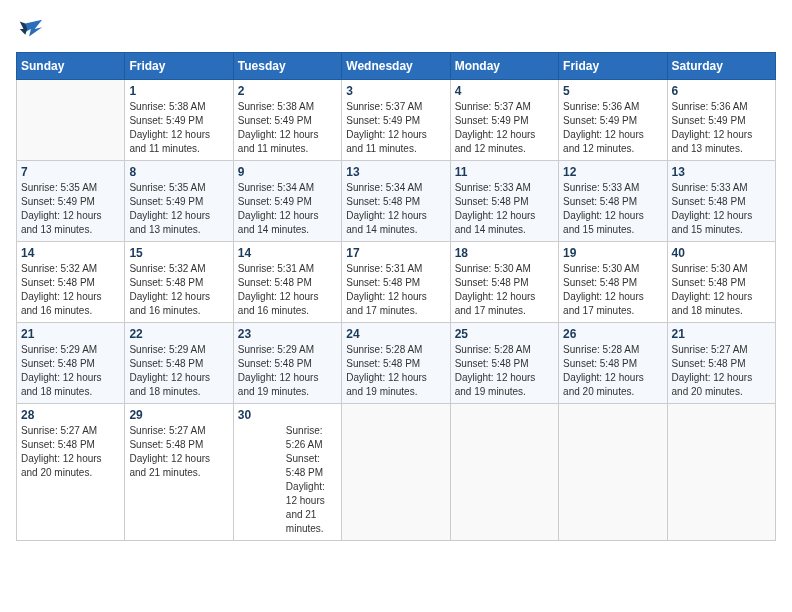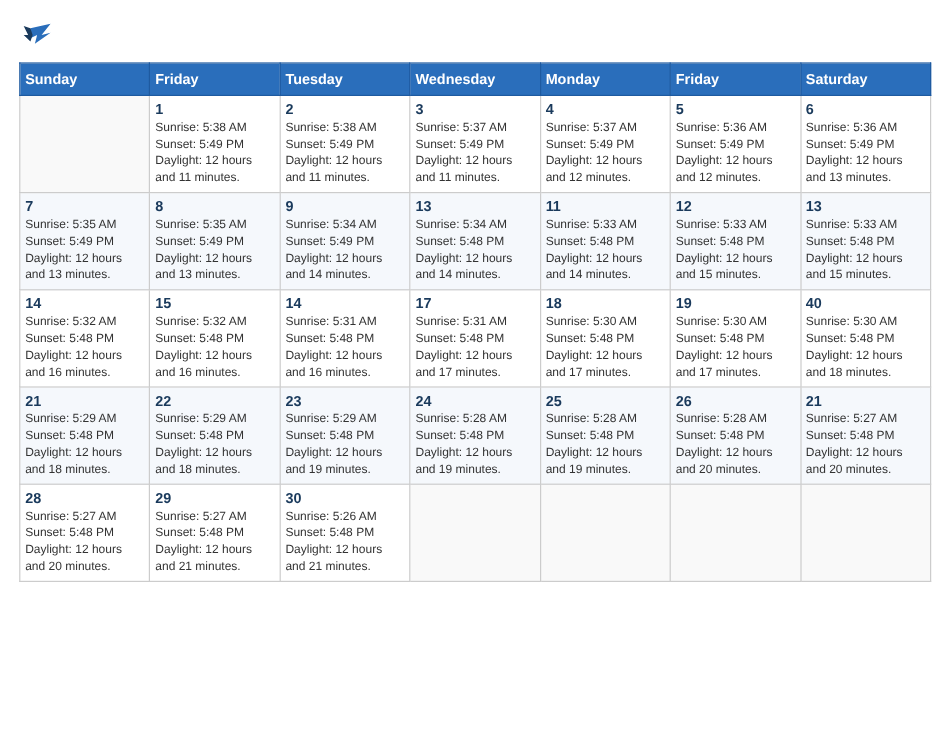--- a/index.html
+++ b/index.html
@@ -287,21 +287,21 @@
 Daylight: 12 hours and 20 minutes.</div>
         </td>
         <td>
           <span class="day-num">29</span>
           <div class="day-info" style="white-space: pre-line;">Sunrise: 5:27 AM
 Sunset: 5:48 PM
 Daylight: 12 hours and 21 minutes.</div>
         </td>
         <td>
           <span class="day-num">30</span>
-          <div class="day-info" style="white-space: pre-line;">Sunrise: 5:26 AM
+          <div class="day-info" style="white-space: pre-line; margin-left: 48px;">Sunrise: 5:26 AM
 Sunset: 5:48 PM
 Daylight: 12 hours and 21 minutes.</div>
         </td>
         <td class="empty-cell"></td>
         <td class="empty-cell"></td>
         <td class="empty-cell"></td>
         <td class="empty-cell"></td>
       </tr>
     </tbody>
 </table>

